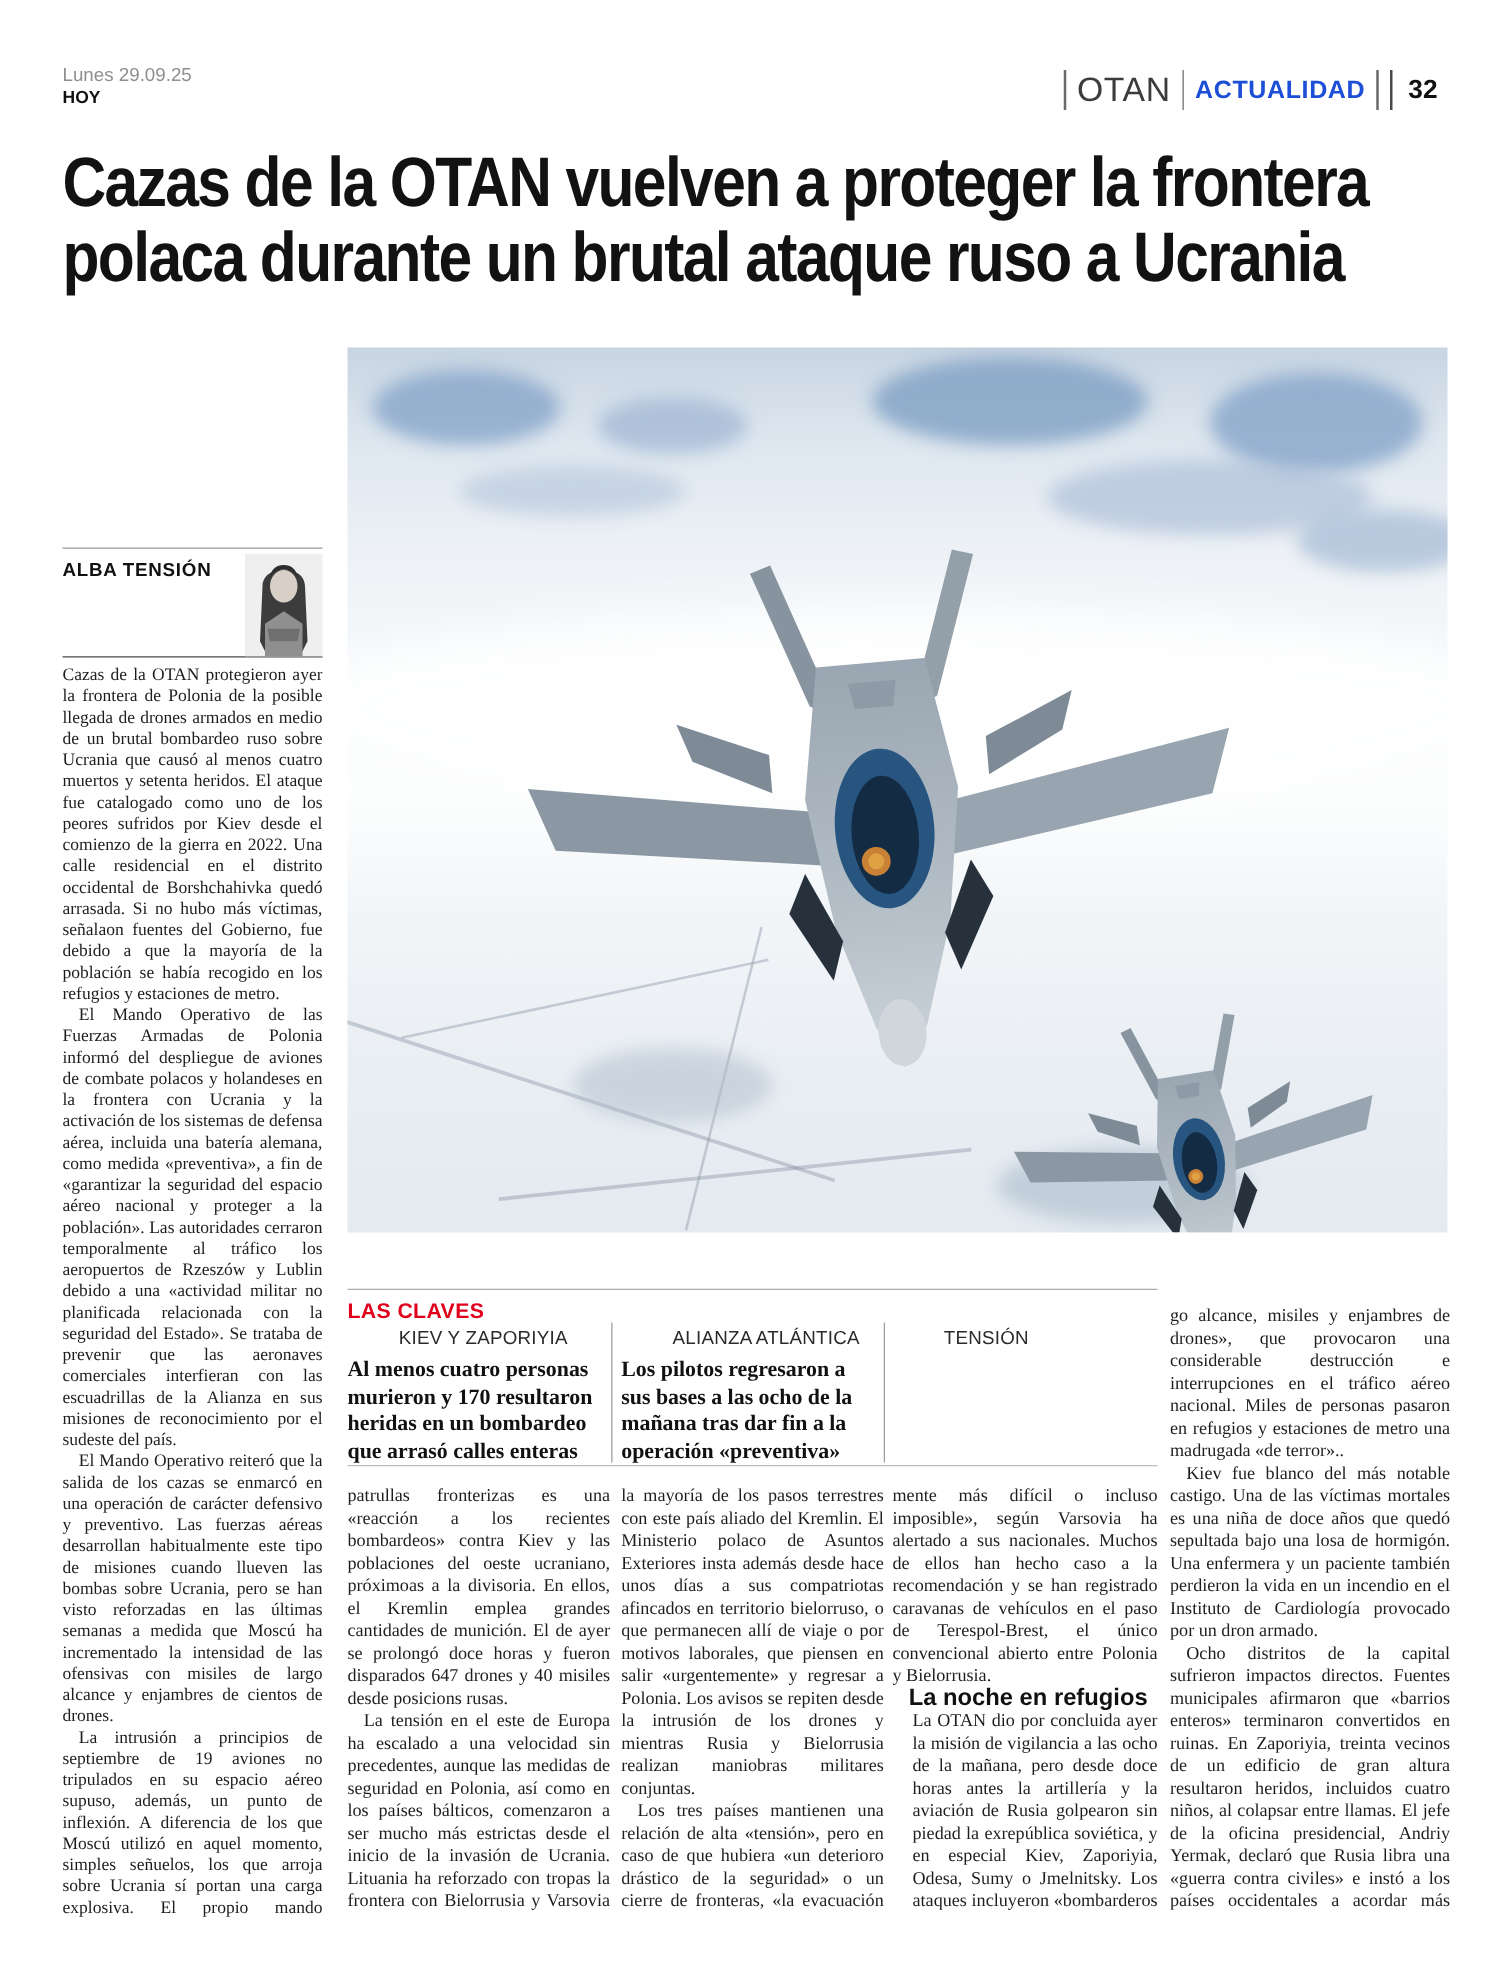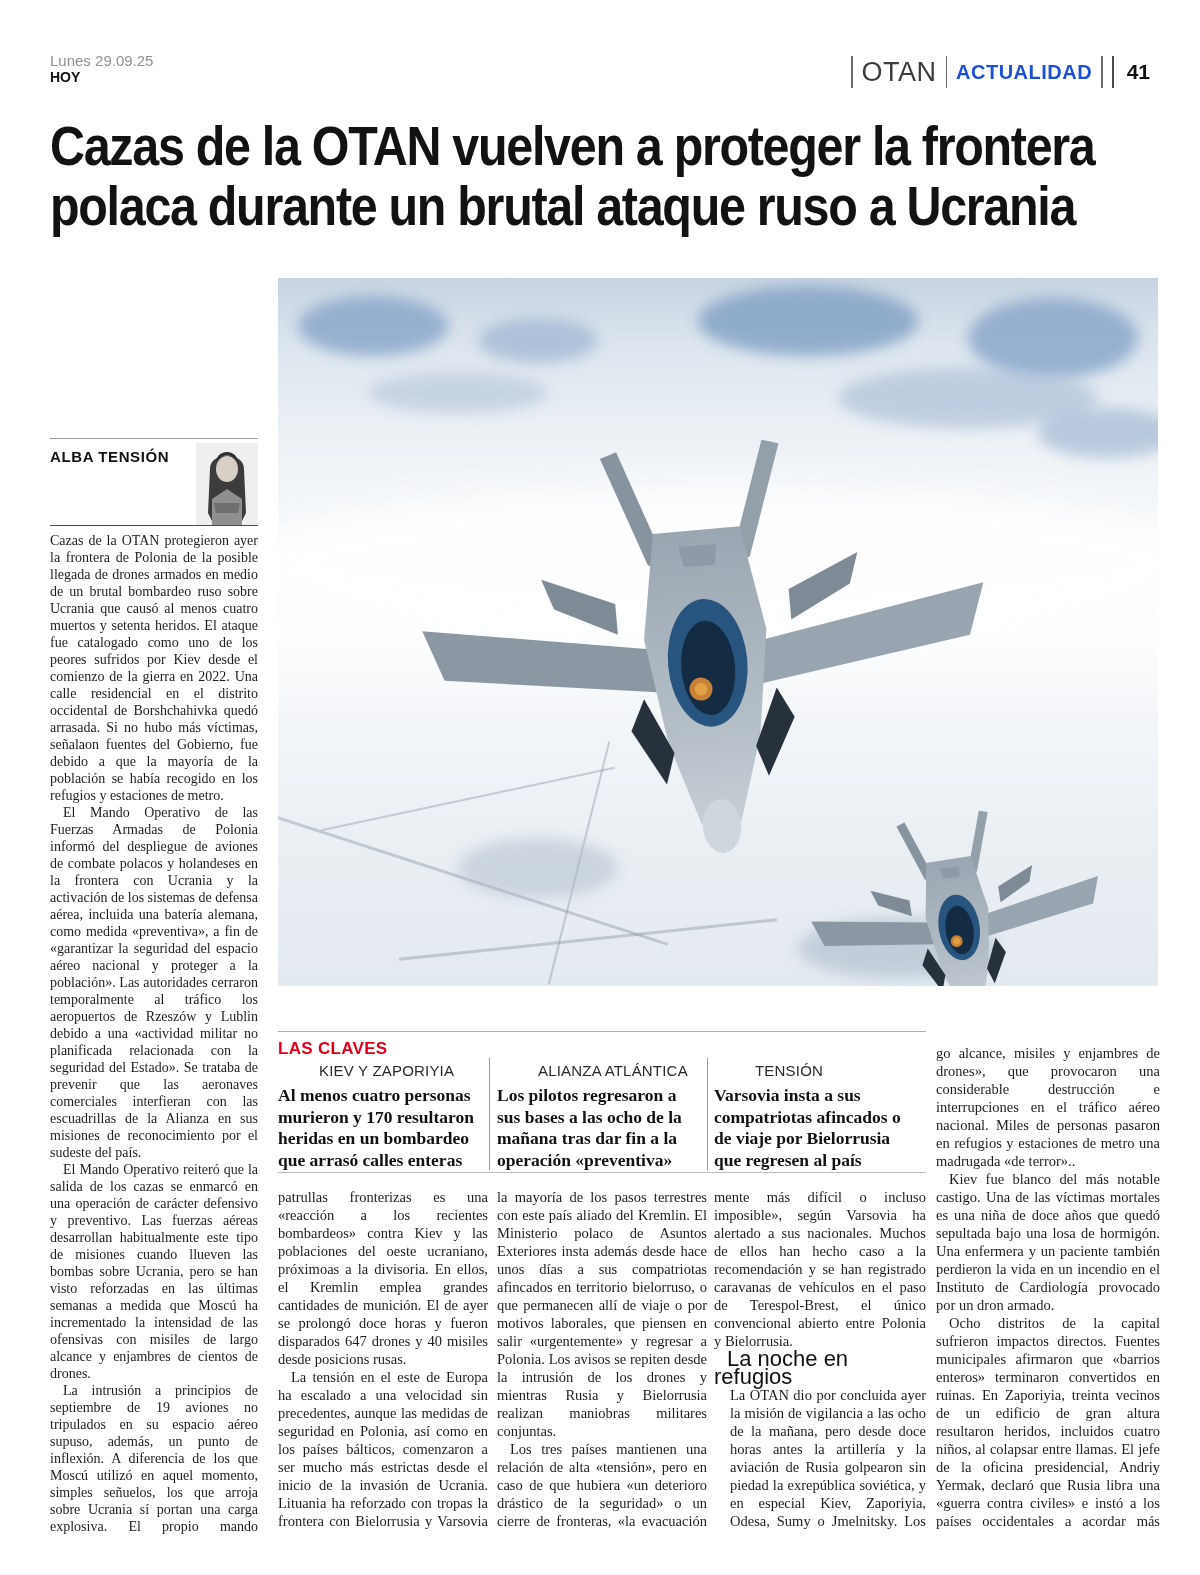--- a/index.html
+++ b/index.html
@@ -29,21 +29,21 @@
   
   .serifcol{font-family:"Liberation Serif",serif;text-align:justify;color:#1d1d1d;}
   .serifcol p{margin:0;}
   .serifcol p + p{text-indent:13px;}
   .col-left{position:absolute;left:50px;top:532px;width:208px;height:1002px;
             font-size:14px;line-height:17px;overflow:hidden;}
   .claves-body{position:absolute;top:1188px;width:210px;font-size:14.5px;line-height:18px;height:342px;overflow:hidden;}
   #col-a{left:278px;} #col-b{left:497px;} #col-c{left:714px;width:212px;}
   .col-d{position:absolute;left:936px;top:1044px;width:224px;height:486px;
          font-size:14.5px;line-height:18px;overflow:hidden;}
-  .subhead{font-family:"Liberation Sans",sans-serif;font-weight:normal;font-size:22px;
+  .subhead{font-family:"Liberation Sans",sans-serif;font-weight:bold;font-size:19px;
            margin:9px 0 2px 0;text-align:left;text-indent:0;color:#111;}
   
   .photo{position:absolute;left:278px;top:278px;width:880px;height:708px;overflow:hidden;
          background:linear-gradient(180deg,#c7d4e2 0%,#dde6ef 10%,#eef2f6 24%,#f7fafc 38%,
                     #fdfefe 50%,#f2f5f8 64%,#e9eef3 82%,#e3eaf0 100%);}
   .blob{position:absolute;border-radius:50%;filter:blur(7px);}
   .road{position:absolute;background:#8d9aa8;opacity:.45;}
   .photo-caption{position:absolute;left:278px;top:994px;width:880px;font-size:15px;color:#222;}
   .photo-credit{font-size:11px;font-weight:bold;color:#3d3d3d;letter-spacing:.3px;}
   
@@ -64,21 +64,21 @@
     <div class="hdr-date">Lunes 29.09.25</div>
     <div class="hdr-edition">HOY</div>
   </div>
   <div class="hdr-right">
     <span class="vbar thin"></span>
     <span class="hdr-section">OTAN</span>
     <span class="vbar thin"></span>
     <span class="hdr-subsection">ACTUALIDAD</span>
     <span class="vbar thin"></span>
     <span class="vbar"></span>
-    <span class="hdr-page">41</span>
+    <span class="hdr-page">32</span>
   </div>
 
   <div class="headline-wrap">
     <div class="headline">Cazas de la OTAN vuelven a proteger la frontera polaca durante un brutal ataque ruso a Ucrania</div>
   </div>
 
 
   <div class="byline-block">
     <div class="byline-name">ALBA TENSIÓN</div>
     <div class="author-photo">
@@ -152,21 +152,20 @@
 
   <div class="rule" style="left:278px;top:1031px;width:648px;"></div>
   <div class="claves-label">LAS CLAVES</div>
 
   <div class="kicker" style="left:278px;">KIEV Y ZAPORIYIA</div>
   <div class="kicker" style="left:497px;">ALIANZA ATLÁNTICA</div>
   <div class="kicker" style="left:714px;">TENSIÓN</div>
 
   <div class="deck" style="left:278px;">Al menos cuatro personas murieron y 170 resultaron heridas en un bombardeo que arrasó calles enteras</div>
   <div class="deck" style="left:497px;">Los pilotos regresaron a sus bases a las ocho de la mañana tras dar fin a la operación «preventiva»</div>
-  <div class="deck" style="left:714px;">Varsovia insta a sus compatriotas afincados o de viaje por Bielorrusia que regresen al país</div>
 
   <div class="vdivider" style="left:489px;"></div>
   <div class="vdivider" style="left:707px;"></div>
   <div class="rule" style="left:278px;top:1172px;width:648px;background:#bcbcbc;"></div>
 
   <div id="col-a" class="serifcol claves-body">
     <p>patrullas fronterizas es una «reacción a los recientes bombardeos» contra Kiev y las poblaciones del oeste ucraniano, próximoas a la divisoria. En ellos, el Kremlin emplea grandes cantidades de munición. El de ayer se prolongó doce horas y fueron disparados 647 drones y 40 misiles desde posicions rusas.</p>
     <p>La tensión en el este de Europa ha escalado a una velocidad sin precedentes, aunque las medidas de seguridad en Polonia, así como en los países bálticos, comenzaron a ser mucho más estrictas desde el inicio de la invasión de Ucrania. Lituania ha reforzado con tropas la frontera con Bielorrusia y Varsovia ha cerrado igualmente</p>
   </div>
   <div id="col-b" class="serifcol claves-body">

